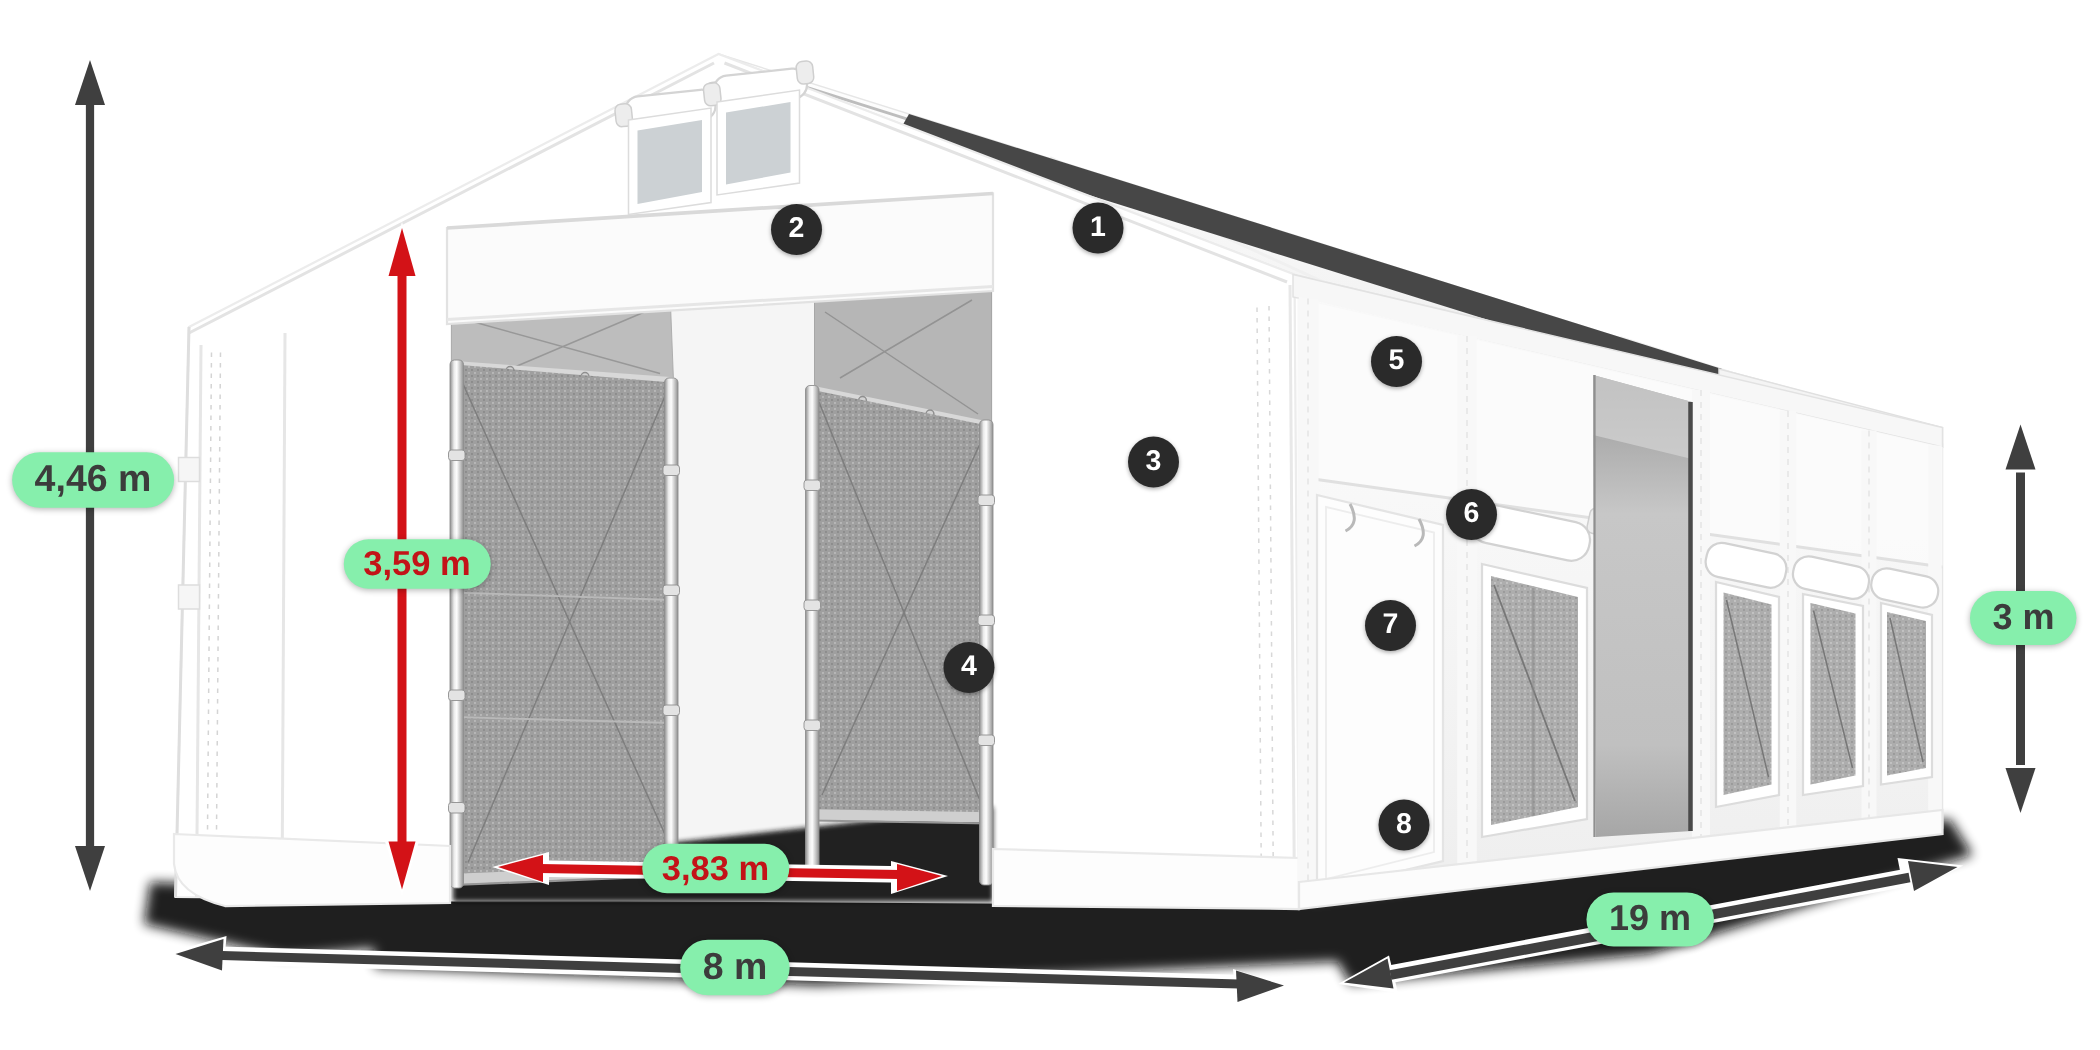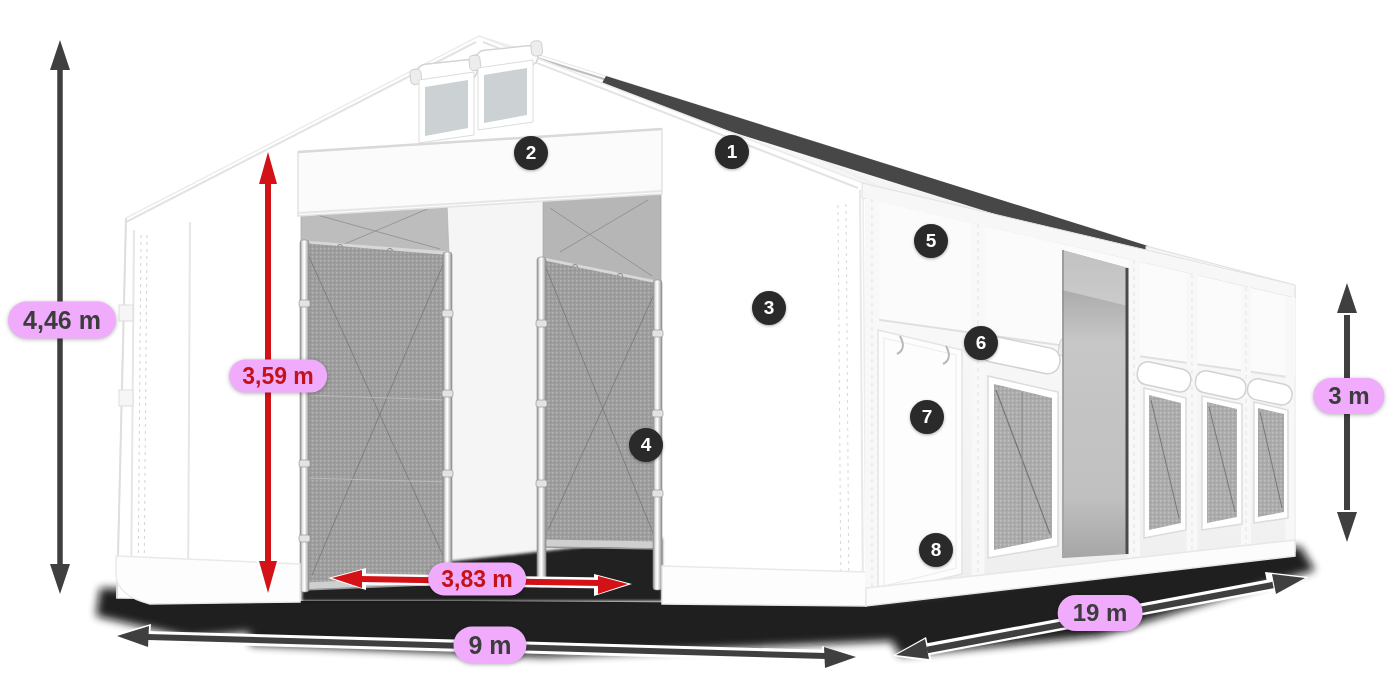--- a/index.html
+++ b/index.html
@@ -1,19 +1,19 @@
 <!DOCTYPE html>
 <html><head>
 <meta charset="utf-8">
 <style>
   html,body{margin:0;padding:0;background:#fff;}
   #stage{position:relative;width:1400px;height:700px;background:#ffffff;overflow:hidden;
          font-family:"Liberation Sans",sans-serif;}
   #stage svg{position:absolute;left:0;top:0;}
-  .pill{position:absolute;transform:translate(-50%,-50%);background:#f0abfc;border-radius:26px;
+  .pill{position:absolute;transform:translate(-50%,-50%);background:#86efac;border-radius:26px;
         padding:6px 15px;font-weight:bold;font-size:24px;color:#3c3c3c;white-space:nowrap;
         box-shadow:0 1px 4px rgba(0,0,0,.30);line-height:1;}
   .pill.red{color:#c31318;font-size:23px;padding:5px 13px;}
   .pill.big{font-size:25px;}
   .badge{position:absolute;transform:translate(-50%,-50%);width:34px;height:34px;border-radius:50%;
          background:#2a2a2a;color:#ffffff;font-weight:bold;font-size:19px;display:flex;
          align-items:center;justify-content:center;box-shadow:0 1px 3px rgba(0,0,0,.35);cursor:pointer;}
 </style>
 </head>
 <body>
@@ -293,23 +293,23 @@
       <line x1="1347" y1="315" x2="1347" y2="510" stroke="#3f3f3f" stroke-width="6"></line>
       <polygon points="1347,283 1337,313 1357,313" fill="#3f3f3f"></polygon>
           <polygon points="1347,542 1337,512 1357,512" fill="#3f3f3f"></polygon>
     </g>
   </g>
 </svg>
 
 <div class="pill big" style="left:62px;top:320px;"><span>4,46 m</span></div>
 <div class="pill red" style="left:278px;top:376px;"><span>3,59 m</span></div>
 <div class="pill red" style="left:477px;top:579px;text-align:center;"><span>3,83 m</span></div>
-<div class="pill big" style="left:490px;top:645px;"><span>9 m</span></div>
+<div class="pill big" style="left:490px;top:645px;"><span>8 m</span></div>
 <div class="pill" style="left:1100px;top:613px;"><span>19 m</span></div>
-<div class="pill" style="left:1349px;top:396px;"><span>3 m</span></div>
+<div class="pill" style="left:1349px;top:412px;"><span>3 m</span></div>
 
 <div class="badge" style="left:732px;top:152px;">
       <span>1</span>
     </div>
 <div class="badge" style="left:531px;top:153px;">
       <span>2</span>
     </div>
 <div class="badge" style="left:769px;top:308px;">
       <span>3</span>
     </div>

